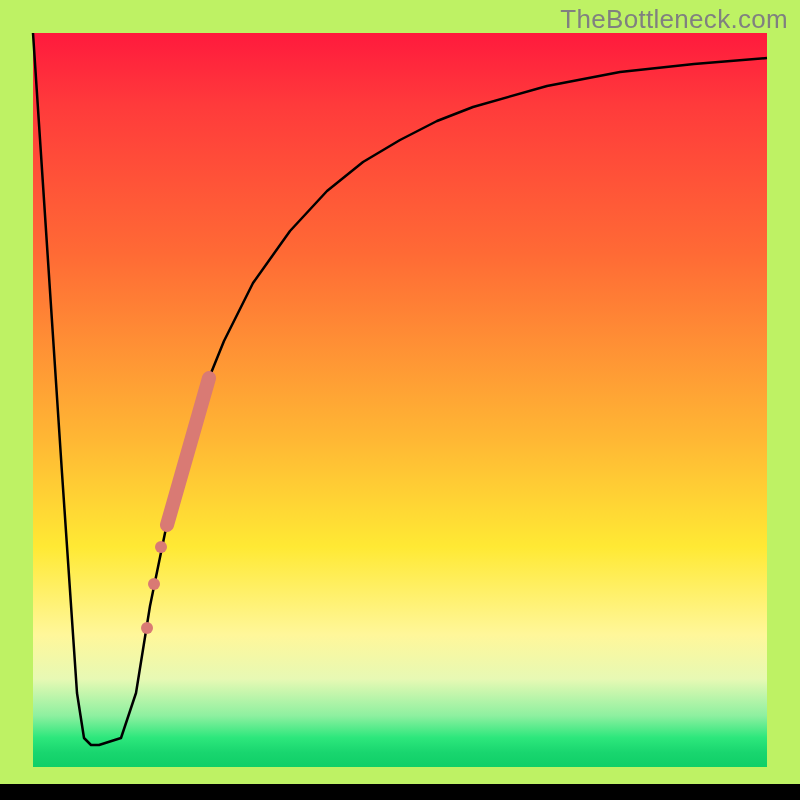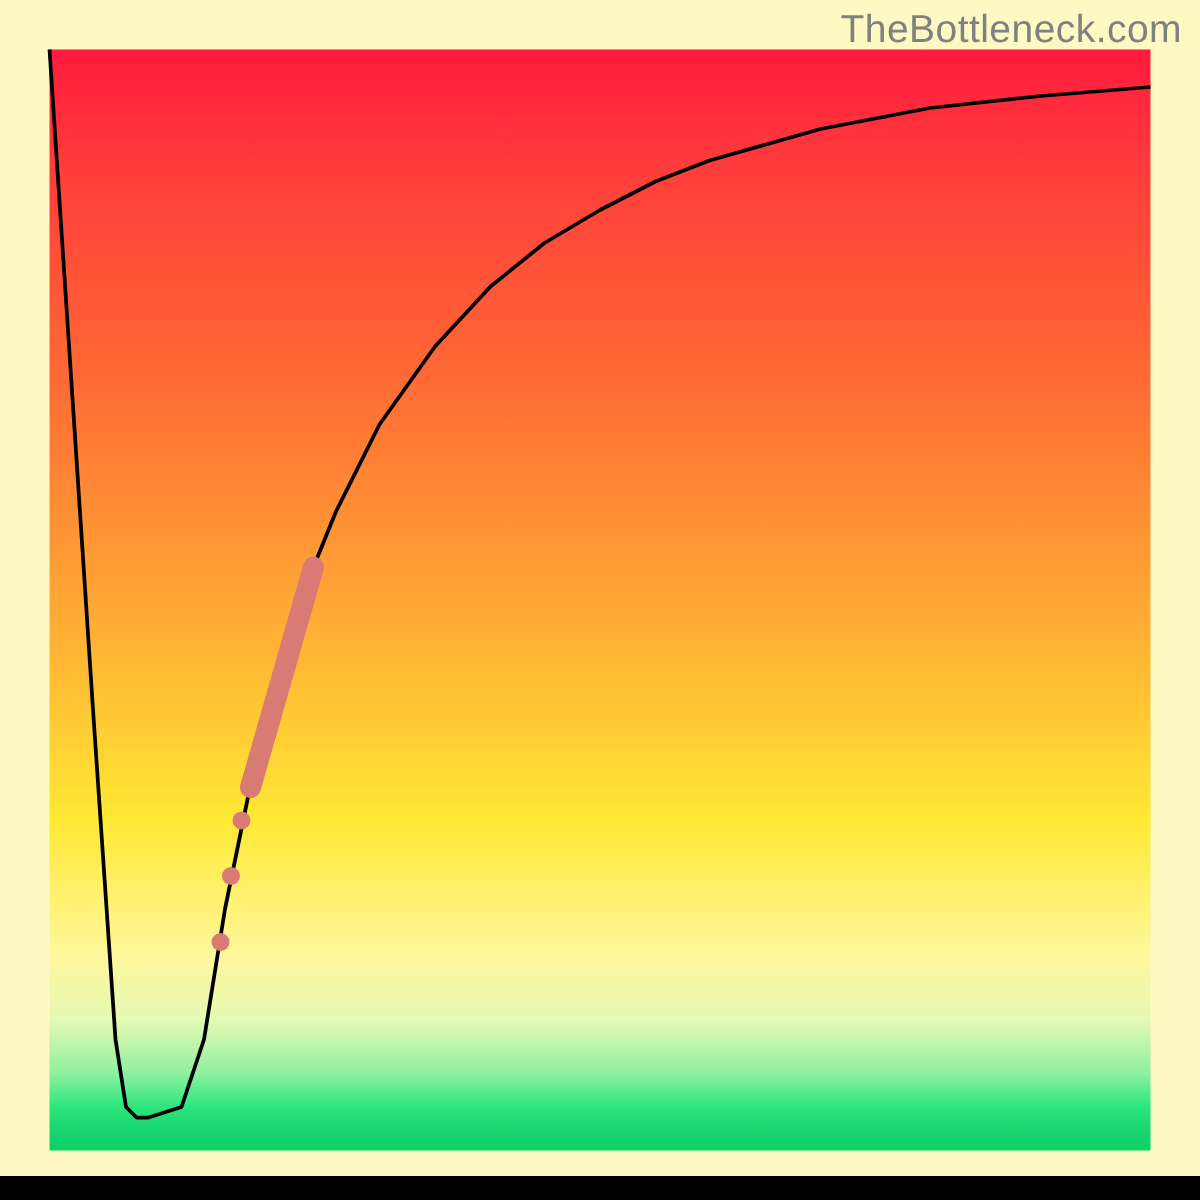--- a/index.html
+++ b/index.html
@@ -8,21 +8,21 @@
     width: 800px;
     height: 800px;
     background: #000;
     overflow: hidden;
     font-family: Arial, Helvetica, sans-serif;
   }
   .frame {
     position: relative;
     width: 800px;
     height: 784px;
-    background: #fef9c3;
+    background: #bef264;
   }
   .watermark {
     position: absolute;
     top: 4px;
     right: 12px;
     color: #808080;
     font-size: 26px;
     letter-spacing: 0.3px;
     font-weight: 400;
     z-index: 10;

